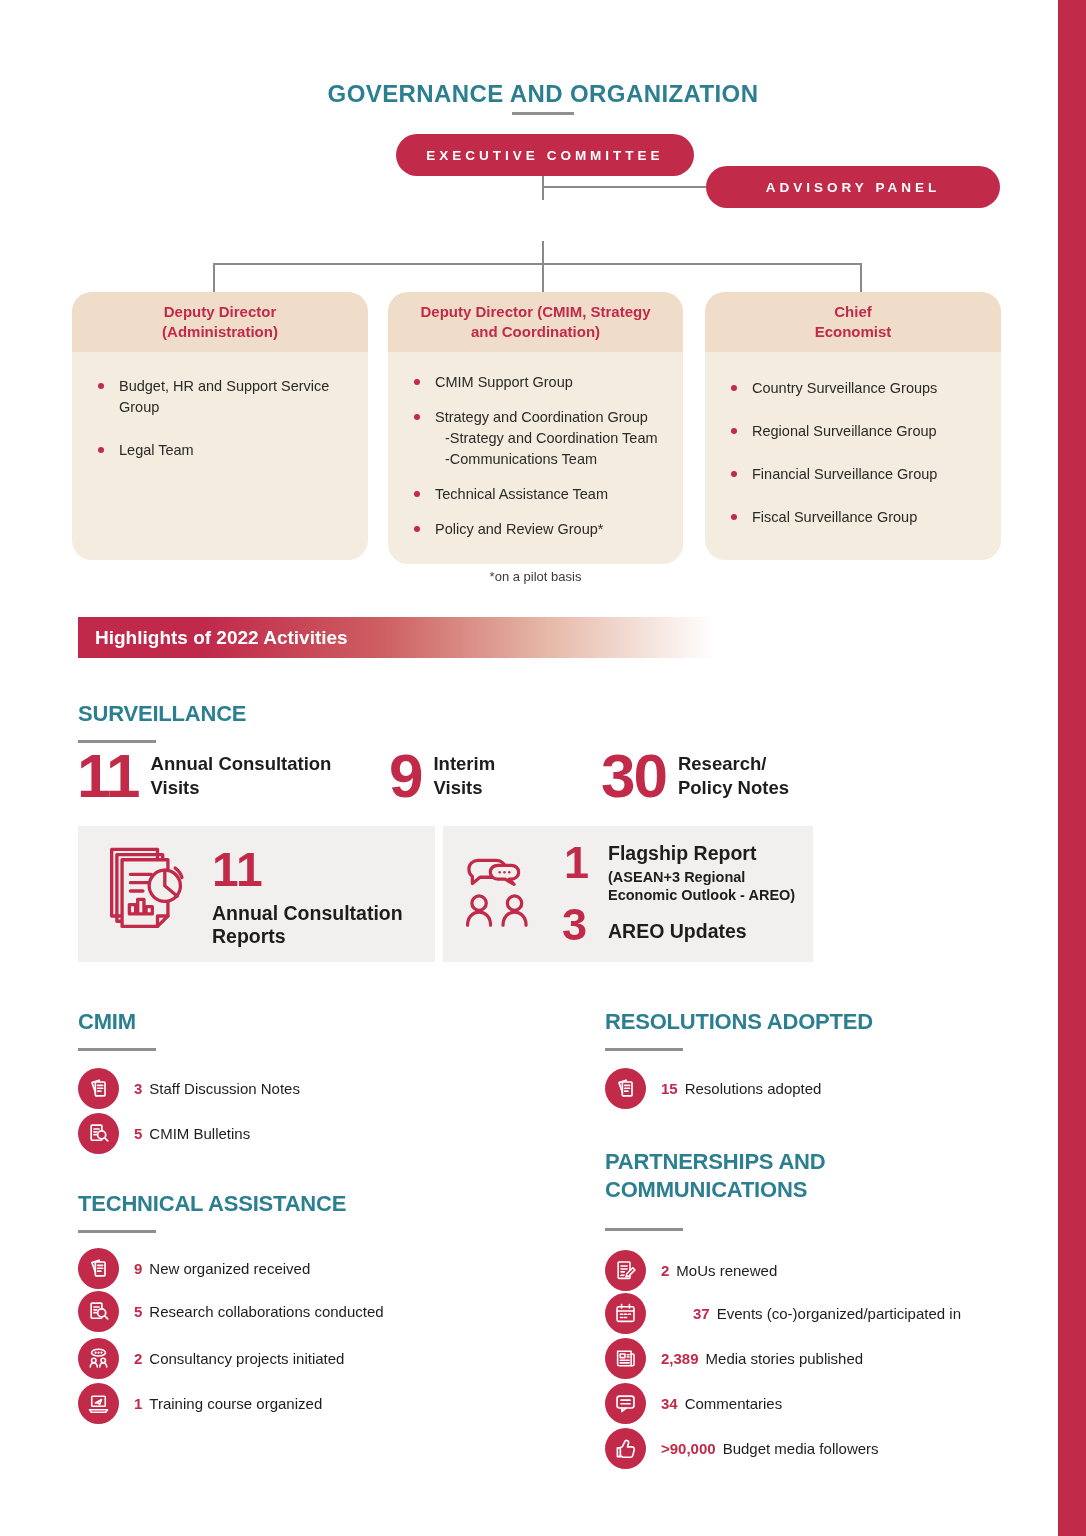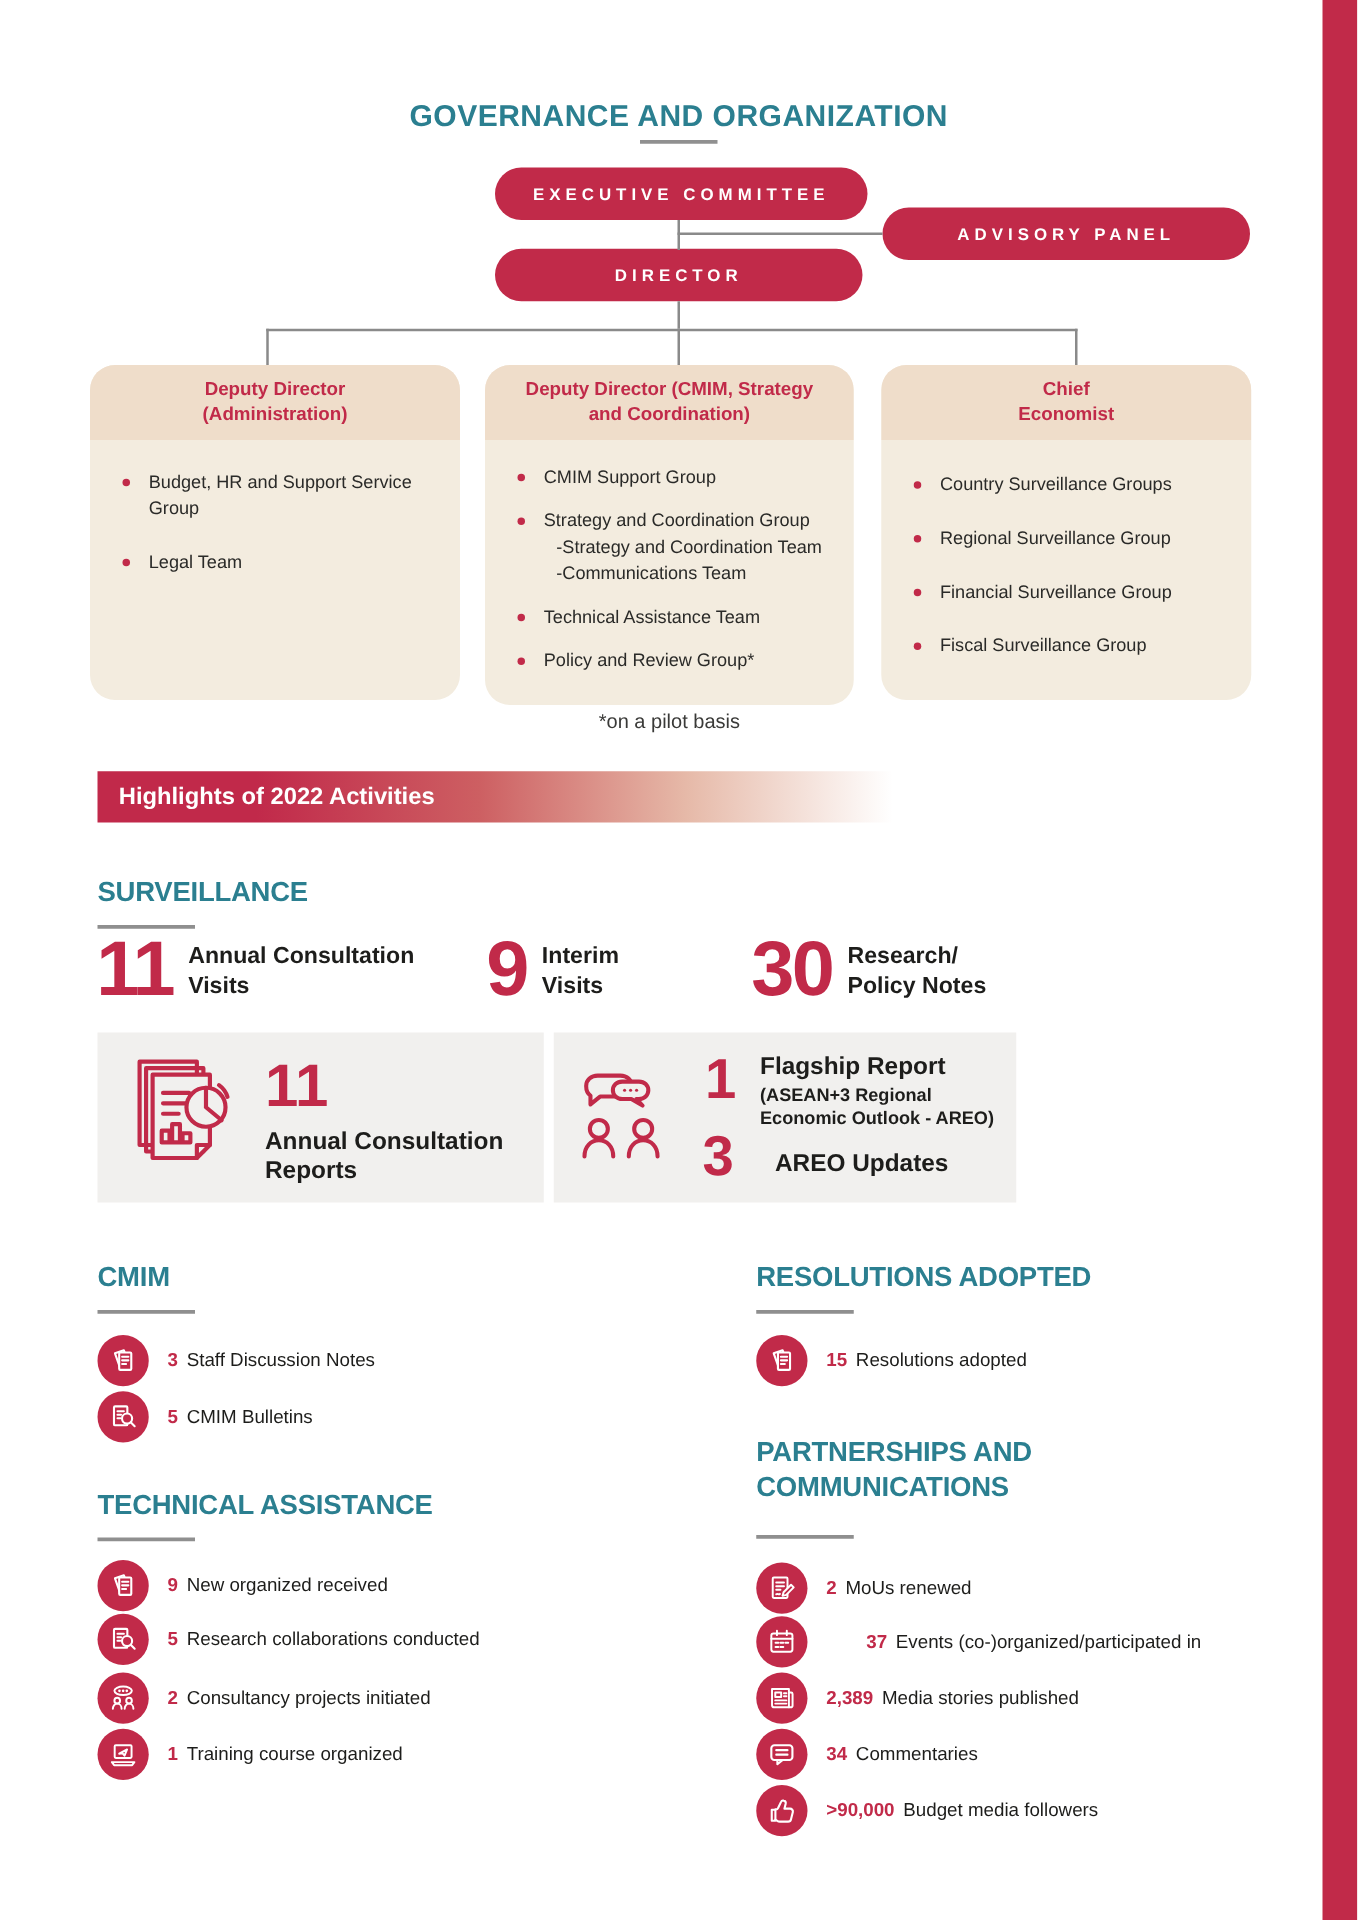--- a/index.html
+++ b/index.html
@@ -34,21 +34,21 @@
   .card{position:absolute;top:292px;border-radius:20px;overflow:hidden;background:var(--beige-bd);}
   .card-hd{height:60px;background:var(--beige-hd);display:flex;align-items:center;justify-content:center;
            text-align:center;color:var(--crimson);font-weight:bold;font-size:15px;line-height:1.35;}
   .card-bd{padding:24px 16px 0 22px;}
   .bullet{display:flex;margin-bottom:22px;}
   .dot{flex:0 0 6px;width:6px;height:6px;border-radius:50%;background:var(--crimson);margin:7px 15px 0 4px;}
   .btxt{font-size:14.5px;color:#2a2a28;line-height:1.45;}
   .sub{font-size:14.5px;color:#2a2a28;line-height:1.45;margin-left:10px;}
   .card2 .bullet{margin-bottom:14px;}
   .footnote{position:absolute;left:388px;top:569px;width:295px;text-align:center;
-            font-size:16px;color:#3a3a38;}
+            font-size:13px;color:#3a3a38;}
 
   
   .banner{position:absolute;left:78px;top:617px;width:636px;height:41px;
           background:linear-gradient(90deg,#c1294a 0%,#c1294a 20%,#cd5f62 48%,#e6b9a8 74%,#ffffff 100%);
           display:flex;align-items:center;}
   .banner span{color:#fff;font-weight:bold;font-size:19px;padding-left:17px;}
 
   
   .h2{position:absolute;font-size:22px;font-weight:bold;color:var(--teal);letter-spacing:-.2px;line-height:1.25;}
   .rule{position:absolute;width:78px;height:3px;background:#8f8f8f;}
@@ -182,23 +182,20 @@
 
   <div class="title">GOVERNANCE AND ORGANIZATION</div>
   <div class="title-rule"></div>
 
   <div class="pill pill-ec">
     <span>EXECUTIVE COMMITTEE</span>
   </div>
   <div class="pill pill-ap">
     <span>ADVISORY PANEL</span>
   </div>
-  <div class="pill pill-dir">
-    <span>DIRECTOR</span>
-  </div>
 
   <div class="cline" style="left:542px;top:176px;width:2px;height:24px;"></div>
   <div class="cline" style="left:542px;top:186px;width:164px;height:2px;"></div>
   <div class="cline" style="left:542px;top:241px;width:2px;height:22px;"></div>
   <div class="cline" style="left:213px;top:263px;width:649px;height:2px;"></div>
   <div class="cline" style="left:213px;top:263px;width:2px;height:29px;"></div>
   <div class="cline" style="left:542px;top:263px;width:2px;height:29px;"></div>
   <div class="cline" style="left:860px;top:263px;width:2px;height:29px;"></div>
 
   <div class="card" style="left:72px;width:296px;height:268px;">
@@ -302,21 +299,21 @@
 
   <div class="gbox" style="left:443px;width:370px;">
     <svg class="bigicon" style="left:15px;top:20px;width:92px;height:97px;" viewBox="0 0 96 96">
         <use href="#sym-areo"></use>
       </svg>
     <div class="bignum" style="left:121px;top:14px;font-size:45px;">1</div>
     <div class="blabel" style="left:165px;top:16px;">Flagship Report</div>
     <div class="bsub pre" style="left:165px;top:42px;">(ASEAN+3 Regional
 Economic Outlook - AREO)</div>
     <div class="bignum" style="left:119px;top:76px;font-size:45px;">3</div>
-    <div class="blabel" style="left:177px;top:94px;">AREO Updates</div>
+    <div class="blabel" style="left:165px;top:94px;">AREO Updates</div>
   </div>
 
   <div class="h2" style="left:78px;top:1008px;">CMIM</div>
   <div class="rule" style="left:78px;top:1048px;"></div>
 
   <div class="itemrow" style="left:78px;top:1068px;">
     <span class="circle">
         <svg viewBox="0 0 24 24">
           <use href="#sym-docs"></use>
         </svg>

